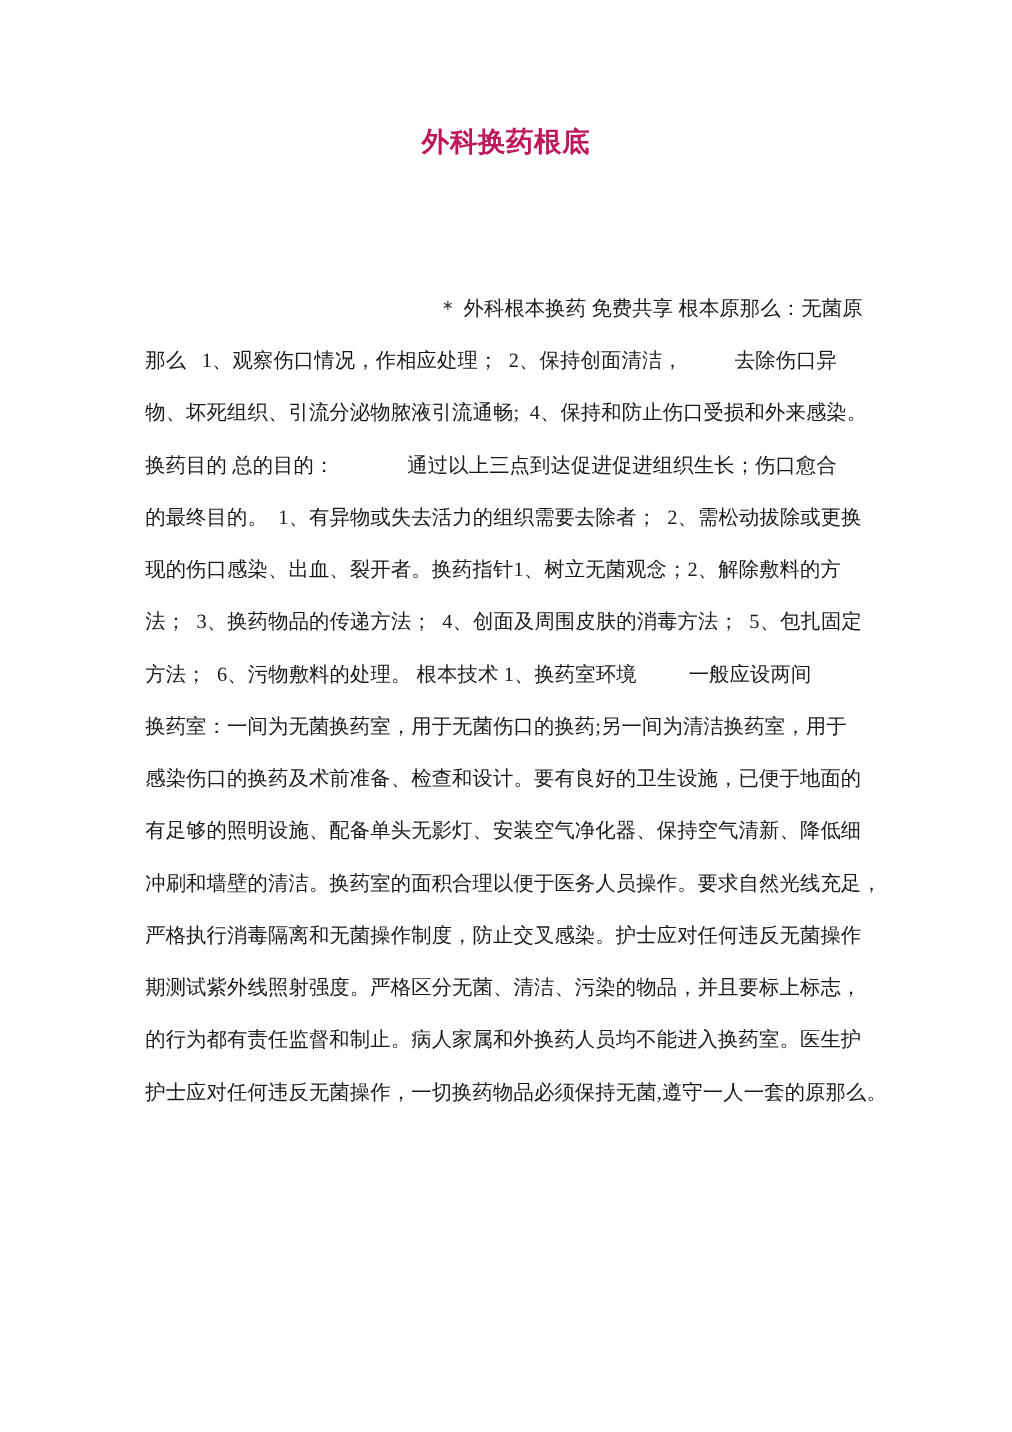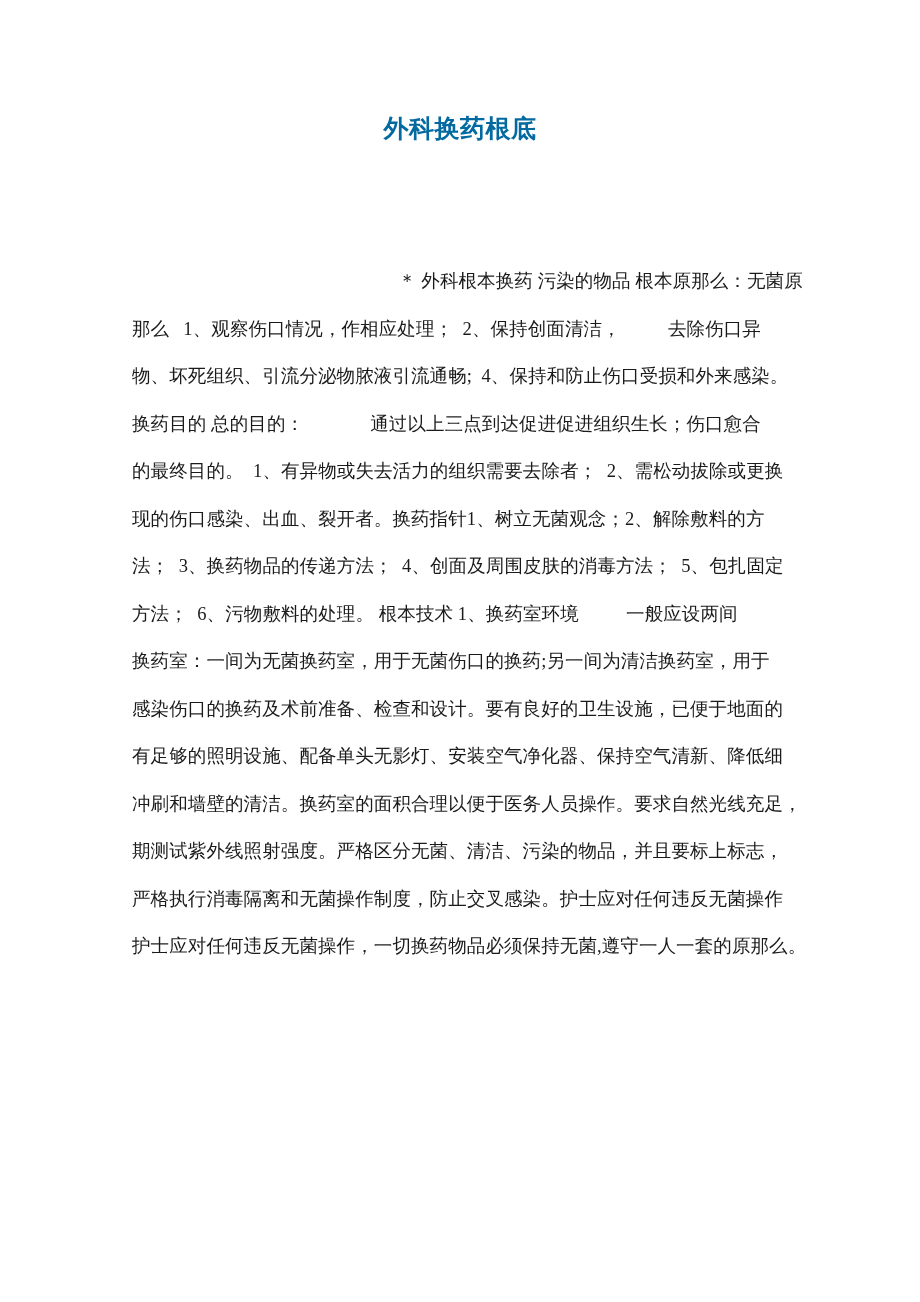--- a/index.html
+++ b/index.html
@@ -26,21 +26,21 @@
   .doc-title {
     position: absolute;
     left: 0;
     top: 112px;
     width: 920px;
     text-align: center;
     font-size: 25px;
     font-weight: bold;
     letter-spacing: 0.5px;
     font-family: "Liberation Sans", "DejaVu Sans", sans-serif;
-    color: #0369a1;
+    color: #be185d;
   }
   .body-block {
     position: absolute;
     left: 132px;
     top: 258px;
     width: 662px;
   }
   .line {
     height: 47.5px;
     line-height: 47.5px;
@@ -54,30 +54,31 @@
   }
 </style>
 </head>
 <body>
 
 <div class="page">
 
   <div class="doc-title">外科换药根底</div>
 
   <div class="body-block">
-    <div class="line indent-first">＊ 外科根本换药 污染的物品 根本原那么：无菌原</div>
+    <div class="line indent-first">＊ 外科根本换药 免费共享 根本原那么：无菌原</div>
     <div class="line">那么   1、观察伤口情况，作相应处理；  2、保持创面清洁，          去除伤口异</div>
     <div class="line">物、坏死组织、引流分泌物脓液引流通畅;  4、保持和防止伤口受损和外来感染。</div>
     <div class="line">换药目的 总的目的：              通过以上三点到达促进促进组织生长；伤口愈合</div>
     <div class="line">的最终目的。  1、有异物或失去活力的组织需要去除者；  2、需松动拔除或更换</div>
     <div class="line">现的伤口感染、出血、裂开者。换药指针1、树立无菌观念；2、解除敷料的方</div>
     <div class="line">法；  3、换药物品的传递方法；  4、创面及周围皮肤的消毒方法；  5、包扎固定</div>
     <div class="line">方法；  6、污物敷料的处理。 根本技术 1、换药室环境          一般应设两间</div>
     <div class="line">换药室：一间为无菌换药室，用于无菌伤口的换药;另一间为清洁换药室，用于</div>
     <div class="line">感染伤口的换药及术前准备、检查和设计。要有良好的卫生设施，已便于地面的</div>
     <div class="line">有足够的照明设施、配备单头无影灯、安装空气净化器、保持空气清新、降低细</div>
     <div class="line">冲刷和墙壁的清洁。换药室的面积合理以便于医务人员操作。要求自然光线充足，</div>
+    <div class="line">严格执行消毒隔离和无菌操作制度，防止交叉感染。护士应对任何违反无菌操作</div>
     <div class="line">期测试紫外线照射强度。严格区分无菌、清洁、污染的物品，并且要标上标志，</div>
-    <div class="line">严格执行消毒隔离和无菌操作制度，防止交叉感染。护士应对任何违反无菌操作</div>
+    <div class="line">的行为都有责任监督和制止。病人家属和外换药人员均不能进入换药室。医生护</div>
     <div class="line">护士应对任何违反无菌操作，一切换药物品必须保持无菌,遵守一人一套的原那么。</div>
   </div>
 
 </div>
 
 </body></html>

